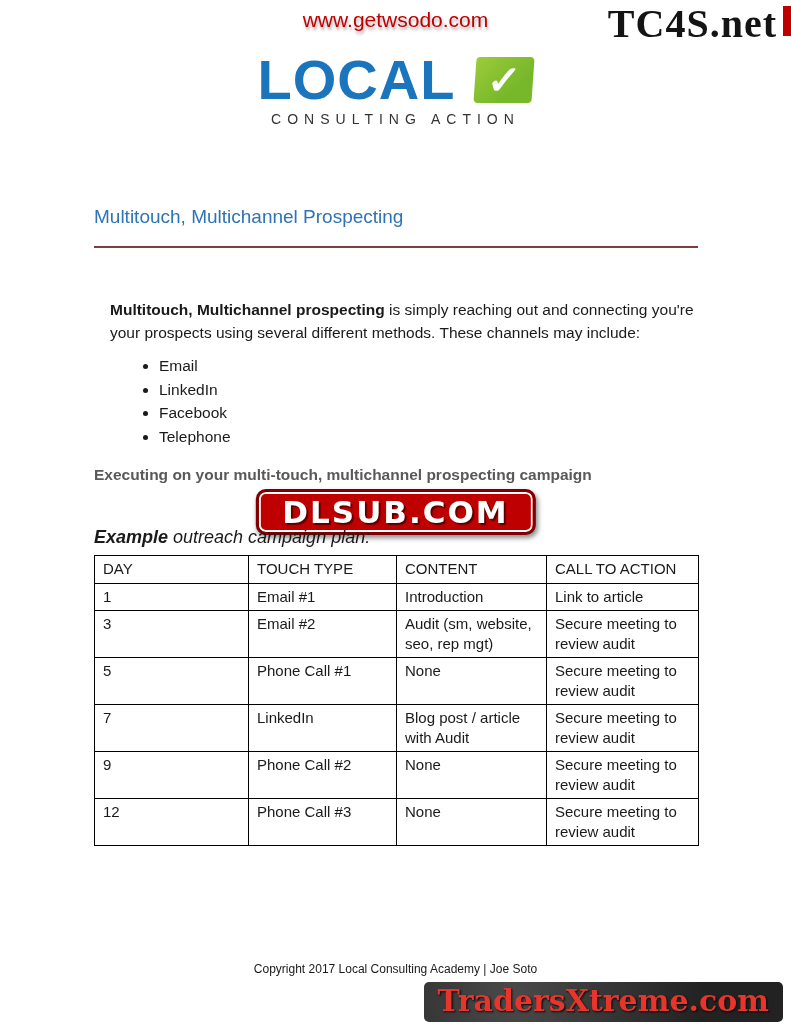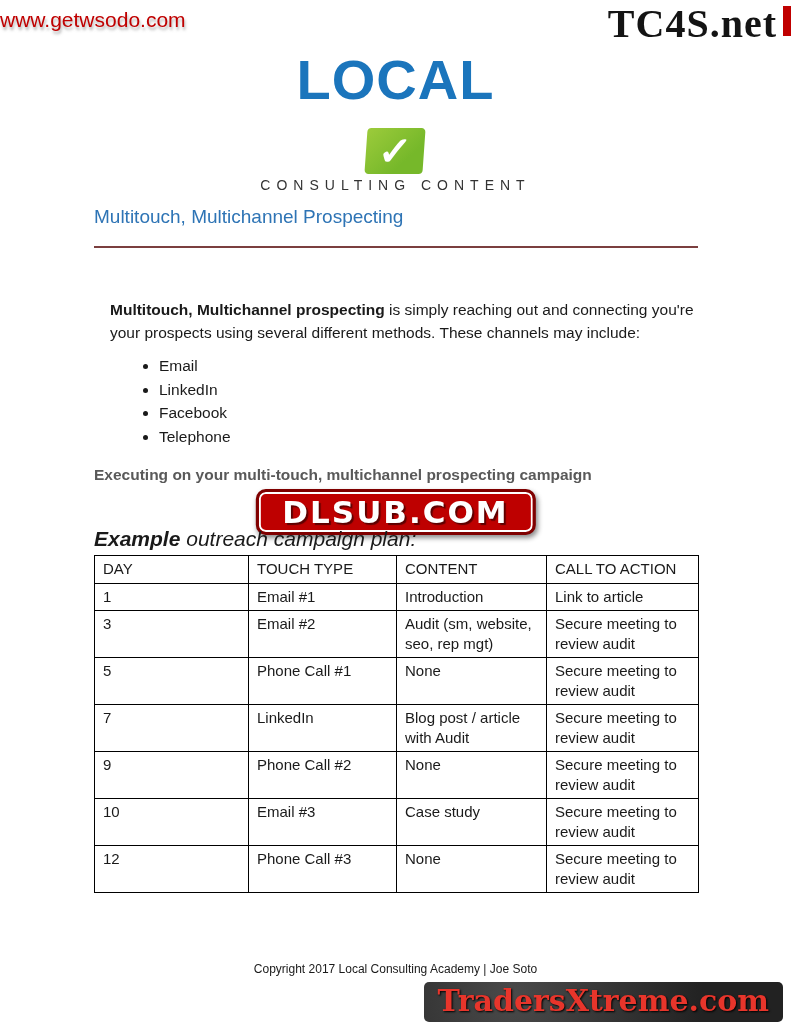--- a/index.html
+++ b/index.html
@@ -5,39 +5,39 @@
   * { box-sizing: border-box; }
   html,body { margin:0; padding:0; background:#e9e9e9; }
   .page {
     position:relative; width:791px; height:1024px; margin:0 auto;
     background:#ffffff; overflow:hidden;
     font-family:"Liberation Sans", sans-serif; color:#1a1a1a;
   }
 
   
   .wm-top {
-    position:absolute; top:8px; left:0; width:100%; text-align:left;
+    position:absolute; top:8px; left:0; width:100%; text-align:center;
     font-size:21px; color:#C00000;
     text-shadow:1px 3px 3px rgba(110,110,110,0.55);
   }
 
   
   .tc4s {
     position:absolute; top:0px; right:14px;
     font-family:"Liberation Serif", serif; font-weight:bold;
     font-size:40px; color:#141414; letter-spacing:1px;margin-left:12px;
   }
   .tc4s-mark {
     position:absolute; top:6px; right:0; width:8px; height:30px;
     background:#C00000;
   }
 
   
   .logo { position:absolute; top:52px; left:0; width:100%; text-align:center; }
-  .logo-row { display:inline-flex; align-items:center; gap:20px;flex-direction:column; }
+  .logo-row { display:inline-flex; align-items:center; gap:20px; }
   .logo-word {
     font-size:56px; font-weight:bold; color:#1B75BC; letter-spacing:1px;
     line-height:1;
   }
   .logo-check {
     width:58px; height:46px; border-radius:4px;
     background:linear-gradient(135deg,#9CCB3B 0%,#76B82A 70%);
     display:flex; align-items:center; justify-content:center;
     color:#ffffff; font-size:40px; font-weight:bold; line-height:1;
     transform:skewX(-4deg);
@@ -79,21 +79,21 @@
     background:#BE0000;
     border:3px solid #7F0000; border-radius:10px;
     box-shadow: inset 0 0 0 2px #ffffff, 2px 3px 5px rgba(0,0,0,0.45);
     color:#ffffff; font-weight:bold; font-size:31px; letter-spacing:2px;
     padding:2px 24px; text-shadow:2px 2px 1px #5e0000;
     font-family:"DejaVu Sans", sans-serif;
   }
 
   
   .table-caption {
-    position:absolute; left:94px; top:527px; font-size:21px; font-style:italic;
+    position:absolute; left:94px; top:527px; font-size:18px; font-style:italic;
   }
   .table-caption .cap-bold { font-weight:bold; }
 
   
   .campaign-table {
     position:absolute; left:94px; top:555px; width:604px;
     border-collapse:collapse; table-layout:fixed; font-size:15px;border-radius:25px;
   }
   .campaign-table th, .campaign-table td {
     border:1px solid #000000; padding:3px 8px; text-align:left;
@@ -124,21 +124,21 @@
   <div class="wm-top">www.getwsodo.com</div>
 
   <div class="tc4s">TC4S.net</div>
   <div class="tc4s-mark"></div>
 
   <div class="logo">
     <div class="logo-row">
       <span class="logo-word">LOCAL</span>
       <span class="logo-check">✓</span>
     </div>
-    <div class="logo-sub">CONSULTING CONTENT</div>
+    <div class="logo-sub">CONSULTING ACTION</div>
   </div>
 
   <h1 class="doc-title" style="font-weight:normal; margin:0;">Multitouch, Multichannel Prospecting</h1>
   <div class="title-rule"></div>
 
   <p class="intro" style="margin:16px;">
     <b>Multitouch, Multichannel prospecting</b><span> is simply reaching out and connecting you're your prospects using several different methods.  These channels may include:</span>
   </p>
 
   <div class="channels">
@@ -198,26 +198,20 @@
           <td>Blog post / article with Audit</td>
           <td>Secure meeting to review audit</td>
         </tr>
         <tr>
           <td>9</td>
           <td>Phone Call #2</td>
           <td>None</td>
           <td>Secure meeting to review audit</td>
         </tr>
         <tr>
-          <td>10</td>
-          <td>Email #3</td>
-          <td>Case study</td>
-          <td>Secure meeting to review audit</td>
-        </tr>
-        <tr>
           <td>12</td>
           <td>Phone Call #3</td>
           <td>None</td>
           <td>Secure meeting to review audit</td>
         </tr>
       </tbody>
   </table>
 
   <div class="footer">Copyright 2017 Local Consulting Academy | Joe Soto</div>
 

